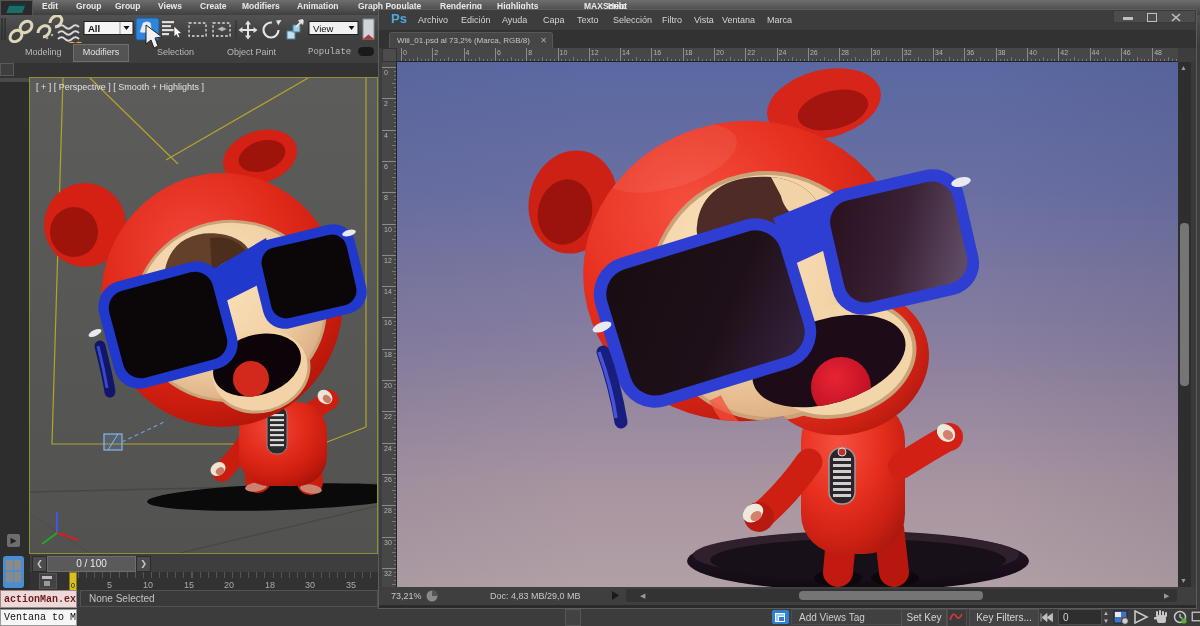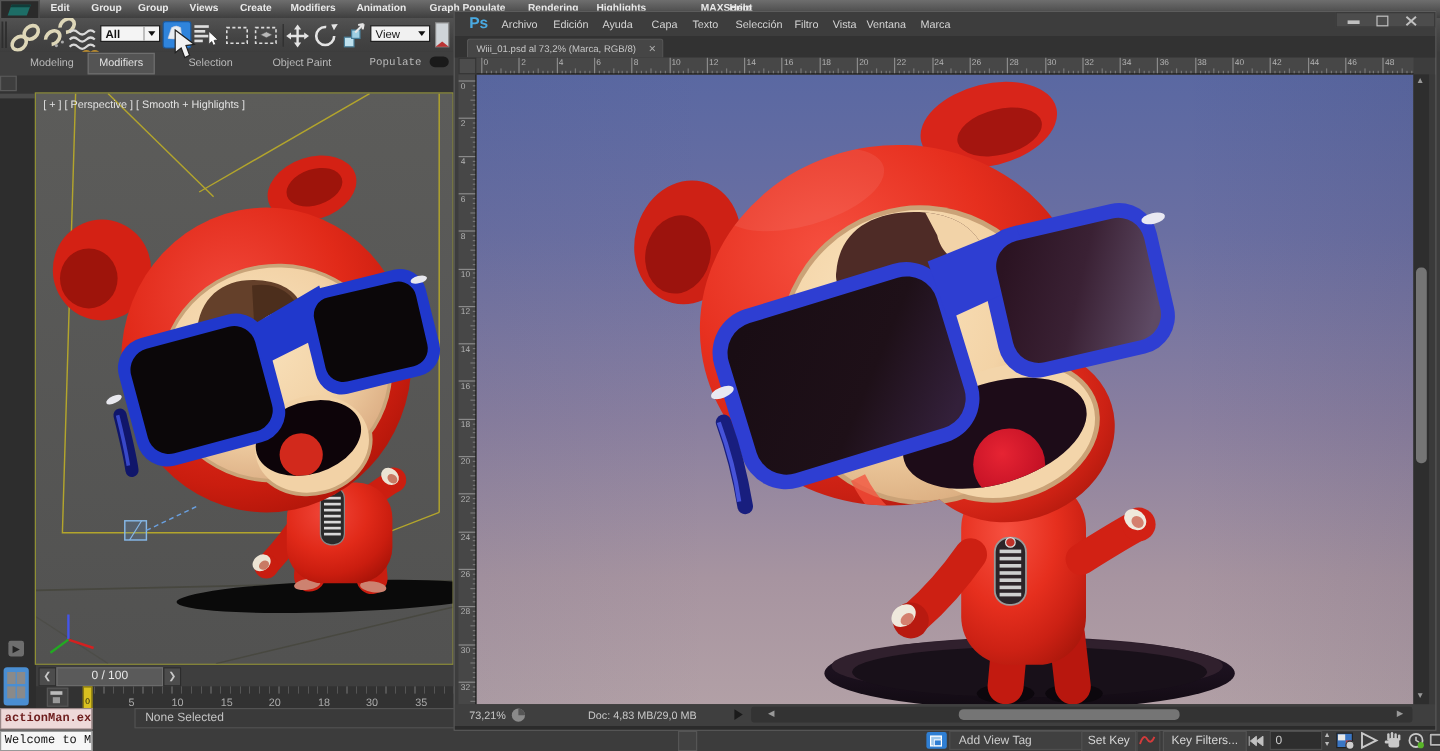--- a/index.html
+++ b/index.html
@@ -290,34 +290,34 @@
       <span class="abs" style="left:316px;">35</span>
     </div>
 
     <div class="abs" style="left:39px;top:0;width:6px;height:17px;background:#d8c020;border:1px solid #8a7a10;
          color:#111;font-size:7px;line-height:26px;text-align:center;">0</div>
   </div>
 
   <div class="abs" style="left:0;top:590px;width:77px;height:18px;background:#eed9d9;border:1px solid #9a8888;
        font-family:'Liberation Mono',monospace;font-size:10px;font-weight:bold;color:#6d1d1d;line-height:17px;padding-left:3px;box-sizing:border-box;white-space:nowrap;overflow:hidden;">actionMan.exe</div>
   <div class="abs" style="left:0;top:609px;width:77px;height:17px;background:#f6f6f6;border:1px solid #999;z-index:3;
-       font-family:'Liberation Mono',monospace;font-size:10px;color:#111;line-height:15px;padding-left:3px;box-sizing:border-box;white-space:nowrap;overflow:hidden;">Welcome to M</div>
+       font-family:'Liberation Mono',monospace;font-size:10px;color:#111;line-height:15px;padding-left:3px;box-sizing:border-box;white-space:nowrap;overflow:hidden;">Ventana to M</div>
 
   <div class="abs" style="left:80px;top:590px;width:298px;height:17px;background:#3a3a3a;border:1px solid #525252;
-       font-size:10px;color:#c3c3c3;line-height:15px;padding-left:8px;box-sizing:border-box;margin-left:32px;">None Selected</div>
+       font-size:10px;color:#c3c3c3;line-height:15px;padding-left:8px;box-sizing:border-box;">None Selected</div>
 
   <div class="abs" style="left:0;top:608px;width:1200px;height:18px;background:#3c3c3c;"></div>
   <div class="abs" id="bottombar" style="left:564px;top:608px;width:636px;height:18px;">
     <div class="abs" style="left:1px;top:1px;width:14px;height:15px;background:#424242;border:1px solid #555;"></div>
     <div class="abs" style="left:208px;top:2px;width:17px;height:14px;background:#2f7fd4;border-radius:2px;">
       <div class="abs" style="left:3px;top:3px;width:8px;height:7px;border:1.4px solid #fff;background:#9ec7ea;"></div>
       <div class="abs" style="left:5.5px;top:5.5px;width:5px;height:4px;border:1px solid #fff;background:#2f7fd4;"></div>
     </div>
     <div class="abs" style="left:227px;top:1px;width:136px;height:16px;background:#404040;border:1px solid #4e4e4e;
-         color:#cdcdcd;font-size:10px;line-height:15px;padding-left:7px;box-sizing:border-box;">Add View Tag</div>
+         color:#cdcdcd;font-size:10px;line-height:15px;padding-left:7px;box-sizing:border-box;">Add Views Tag</div>
     <div class="abs" style="left:337px;top:1px;width:44px;height:16px;background:#434343;border:1px solid #525252;
          color:#d6d6d6;font-size:10px;line-height:15px;text-align:center;">Set Key</div>
     <div class="abs" style="left:383px;top:1px;width:18px;height:16px;background:#3a3a3a;border:1px solid #4e4e4e;">
       <svg width="16" height="14">
           <path d="M2 10 q3 -9 6 -4 t6 -2" stroke="#d23b3b" stroke-width="1.6" fill="none"></path>
         </svg>
     </div>
     <div class="abs" style="left:405px;top:1px;width:68px;height:16px;background:#434343;border:1px solid #525252;
          color:#d6d6d6;font-size:10px;line-height:15px;text-align:center;">Key Filters...</div>
     <svg class="abs" style="left:476px;top:5px;" width="14" height="9">

